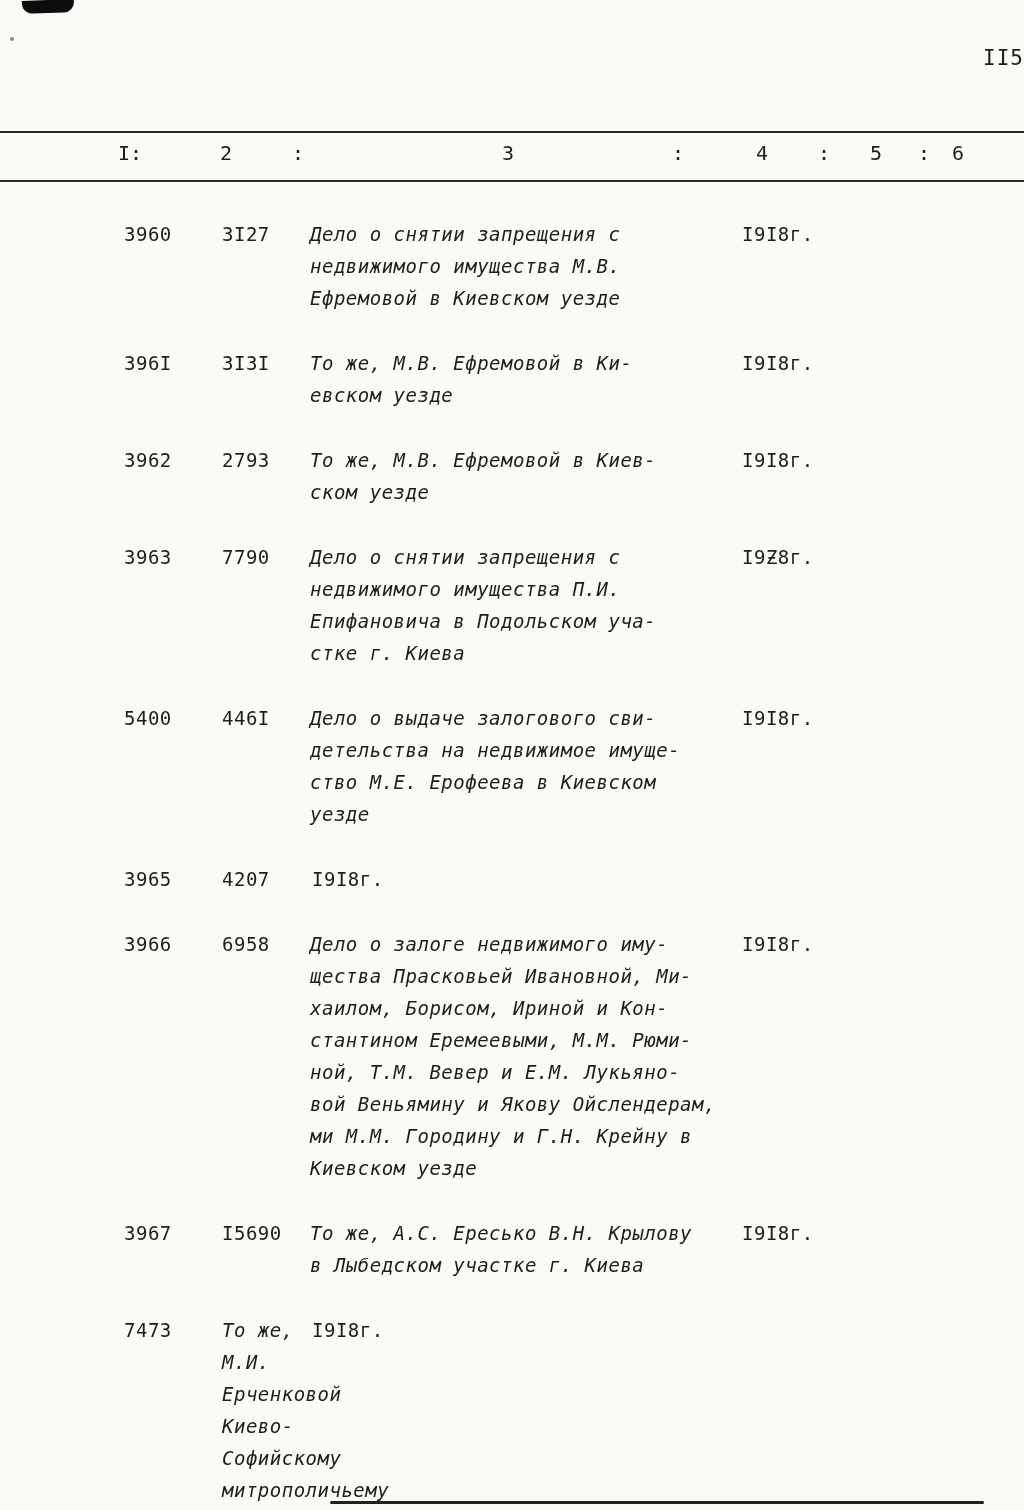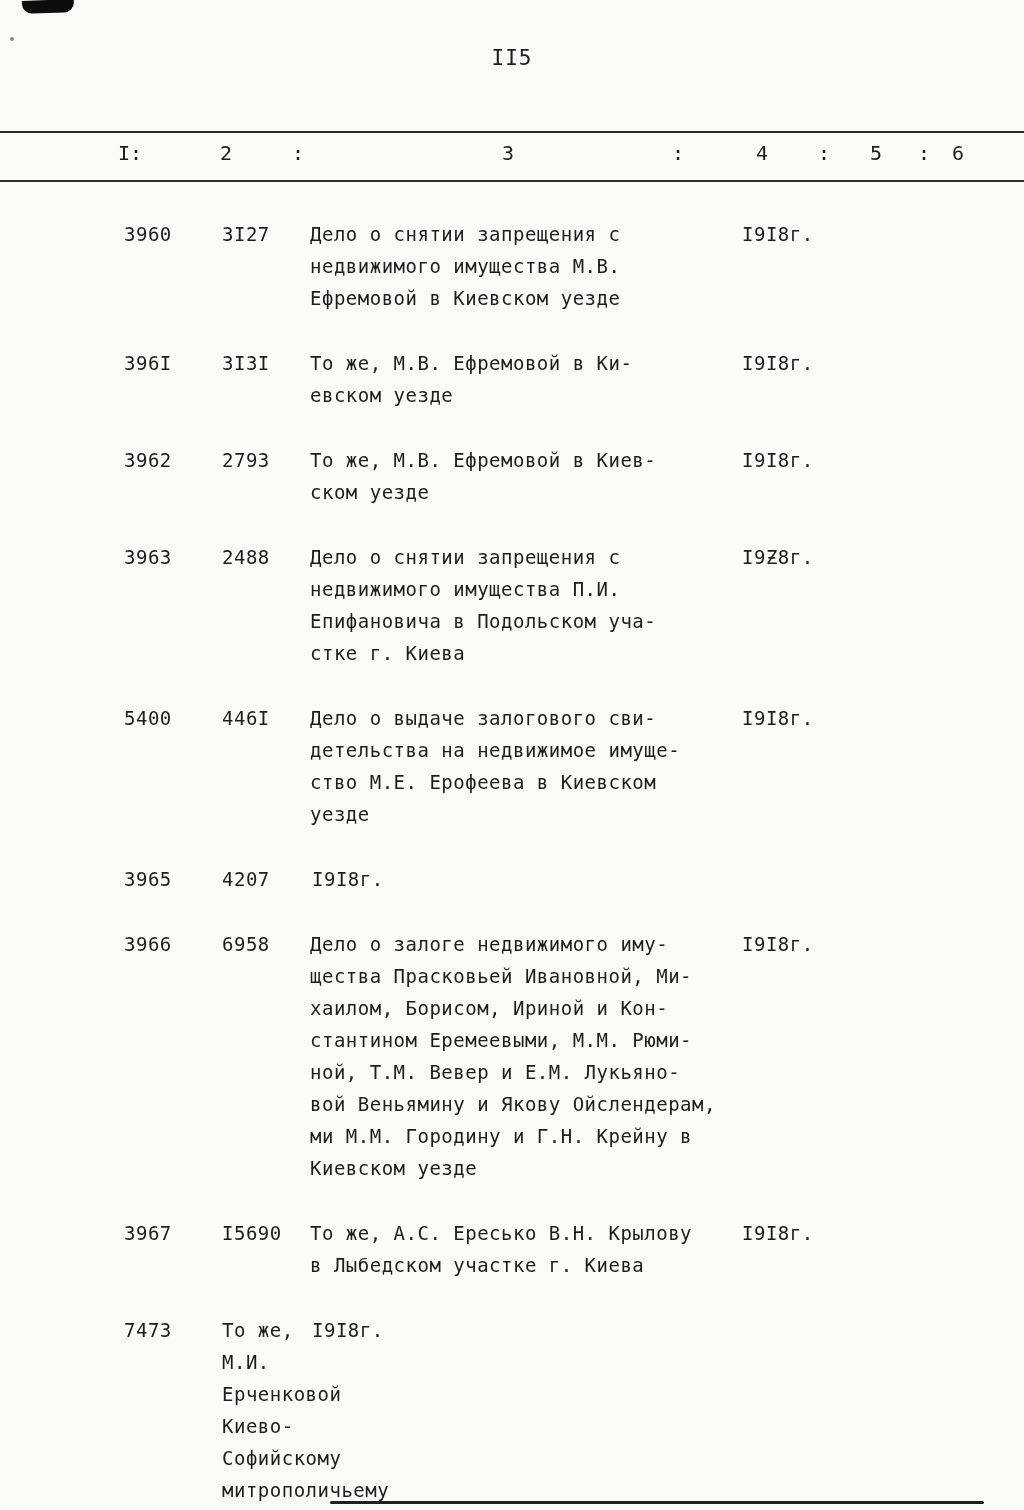--- a/index.html
+++ b/index.html
@@ -24,21 +24,21 @@
   .speck {
     position: absolute;
     width: 4px; height: 4px;
     border-radius: 50%;
     background: #8a8a86;
   }
   .page-number {
     position: absolute;
     top: 46px;
     left: 0; right: 0;
-    text-align: center;
+    text-align: right;
     font-size: 21px;
     letter-spacing: 1px;
   }
   .rule {
     position: absolute;
     left: 0; right: 0;
     height: 2px;
     background: #2b2b28;
   }
   .rule-top { top: 131px; }
@@ -70,21 +70,21 @@
   .entry {
     display: grid;
     grid-template-columns: 98px 88px 430px auto;
     padding-left: 124px;
     margin-bottom: 33px;
     font-size: 19px;
     line-height: 32px;
     letter-spacing: 0.5px;
   }
   .entry-no, .entry-file { white-space: nowrap; }
-  .entry-desc { white-space: pre-line; }
+  .entry-desc { white-space: pre-line; font-style: italic; }
   .entry-year { white-space: nowrap; padding-left: 2px; }
 </style>
 </head>
 <body>
 
 <div class="page">
 
   <div class="scan-artifact"></div>
   <div class="speck" style="top:37px; left:10px;"></div>
 
@@ -129,21 +129,21 @@
     <div class="entry">
       <span class="entry-no">3962</span>
       <span class="entry-file">2793</span>
       <span class="entry-desc">То же, М.В. Ефремовой в Киев-
 ском уезде</span>
       <span class="entry-year">I9I8г.</span>
     </div>
 
     <div class="entry">
       <span class="entry-no">3963</span>
-      <span class="entry-file">2488</span>
+      <span class="entry-file">7790</span>
       <span class="entry-desc">Дело о снятии запрещения с
 недвижимого имущества П.И.
 Епифановича в Подольском уча-
 стке г. Киева</span>
       <span class="entry-year">I9Ƶ8г.</span>
     </div>
 
     <div class="entry">
       <span class="entry-no">5400</span>
       <span class="entry-file">446I</span>

